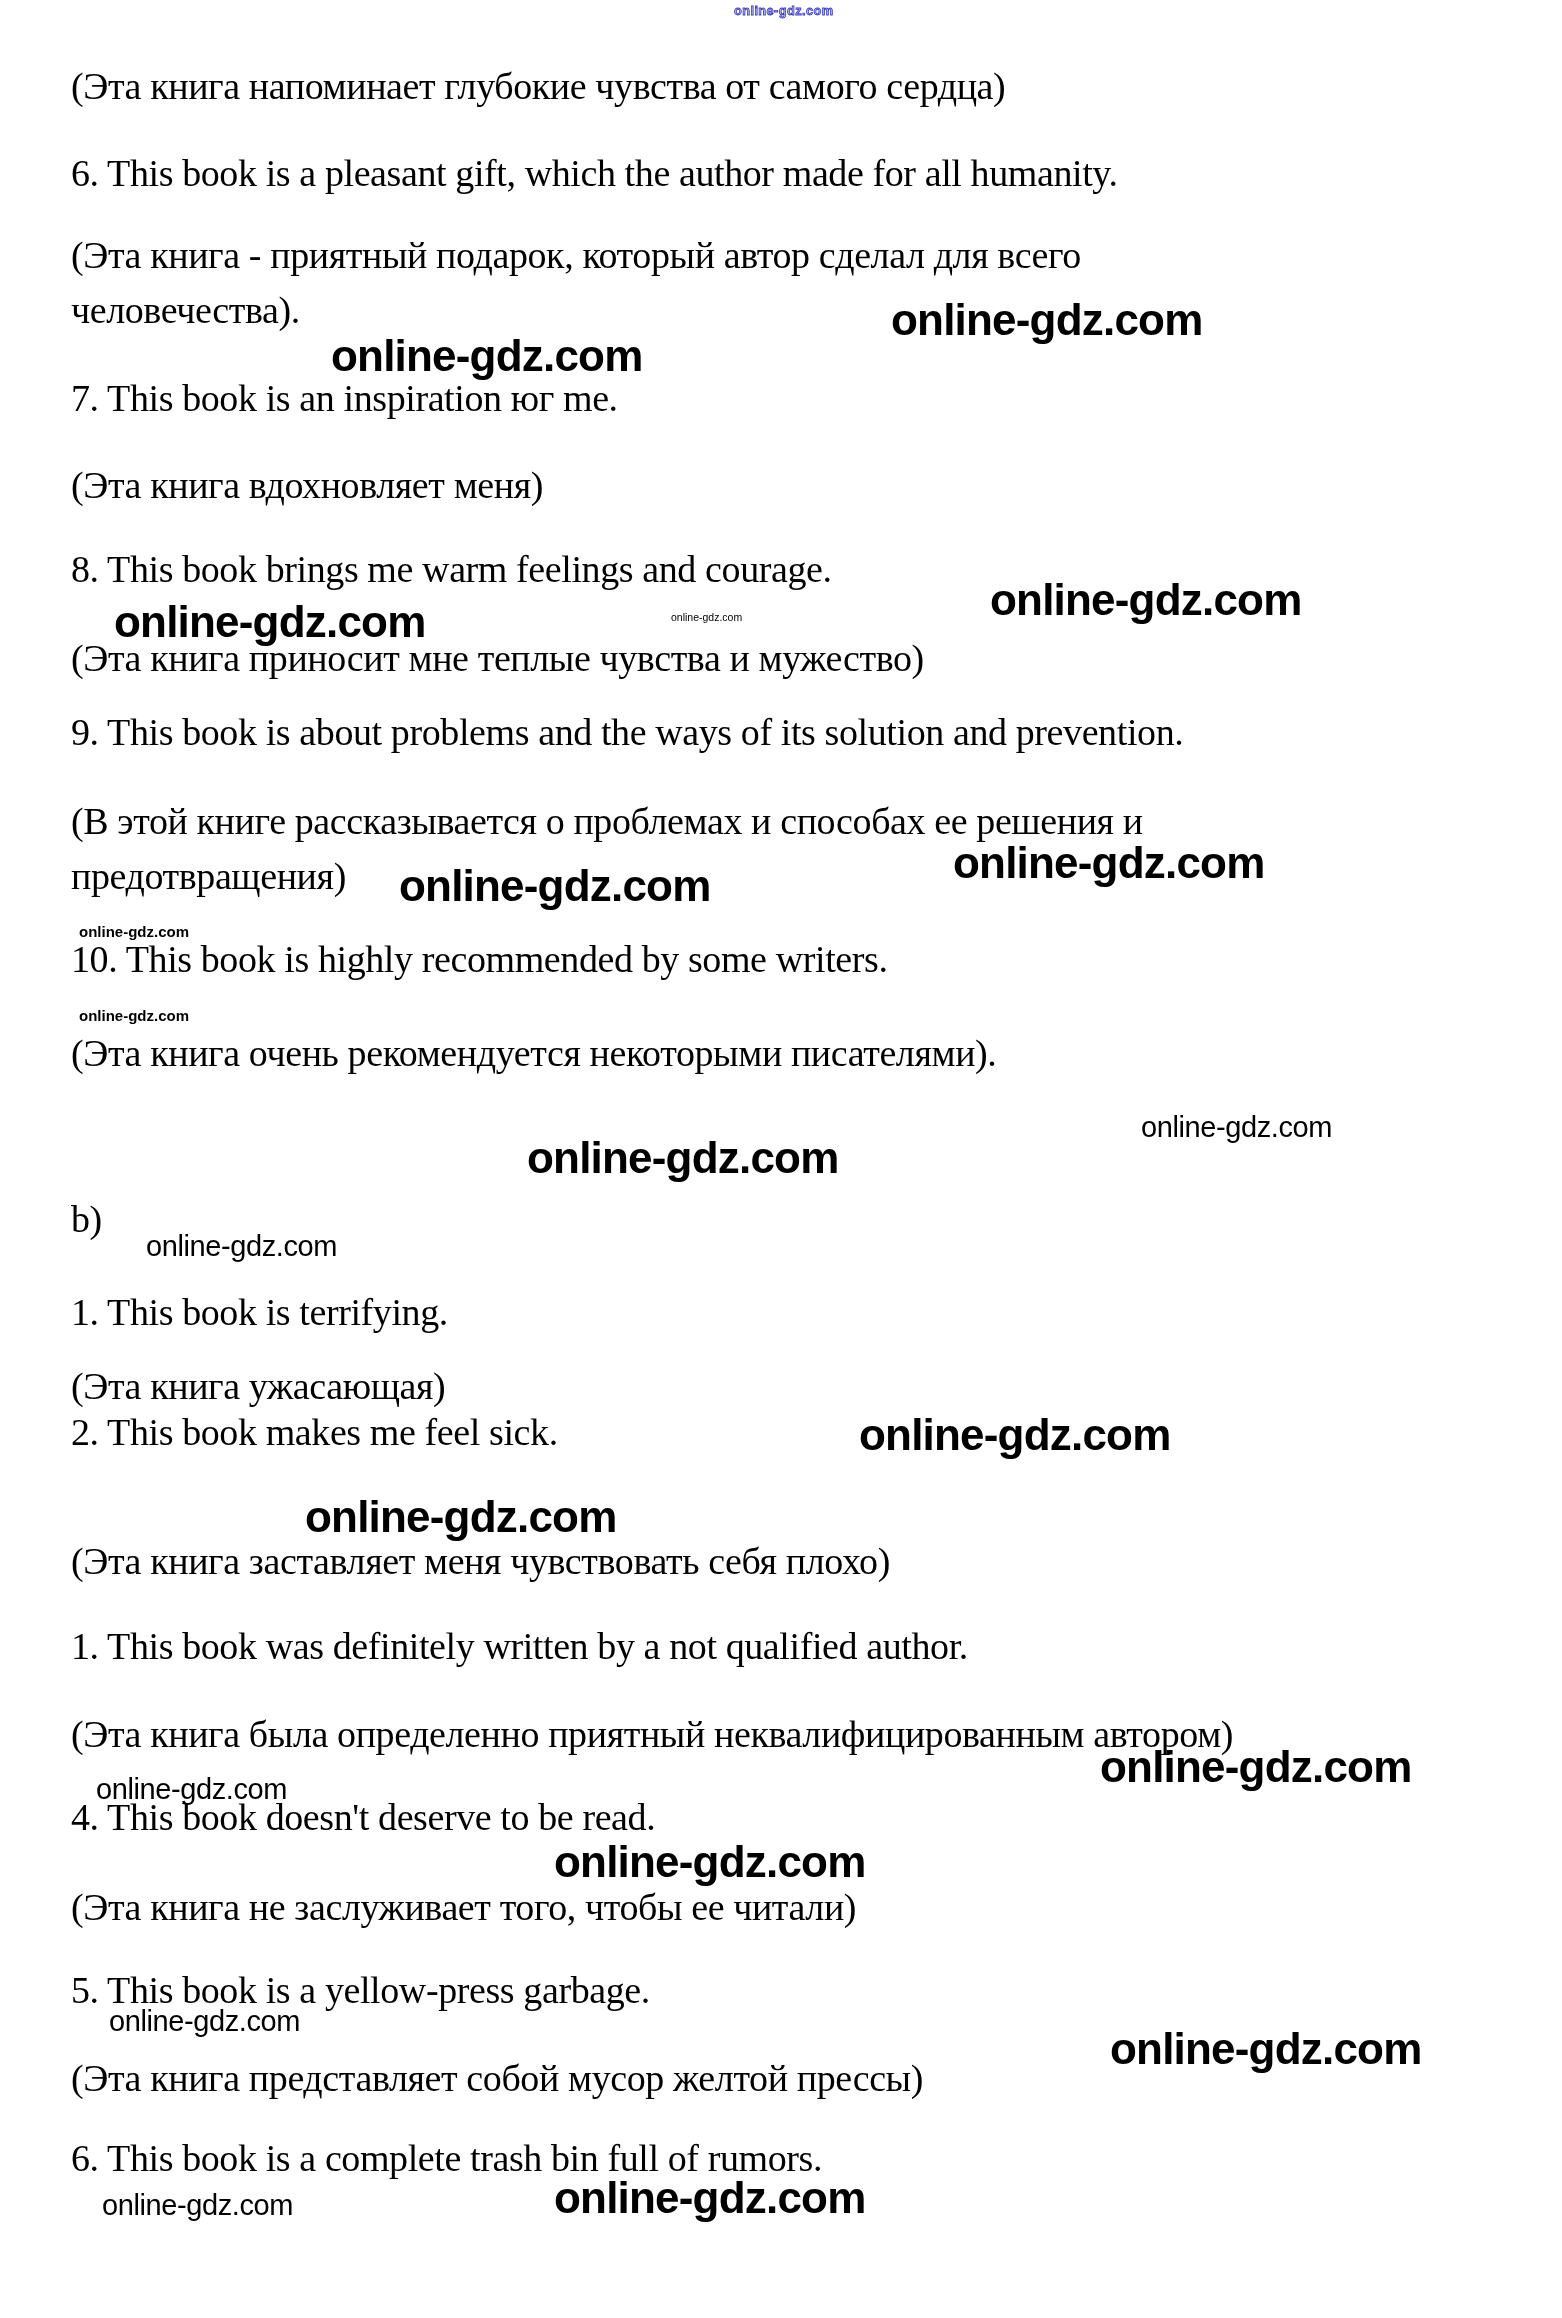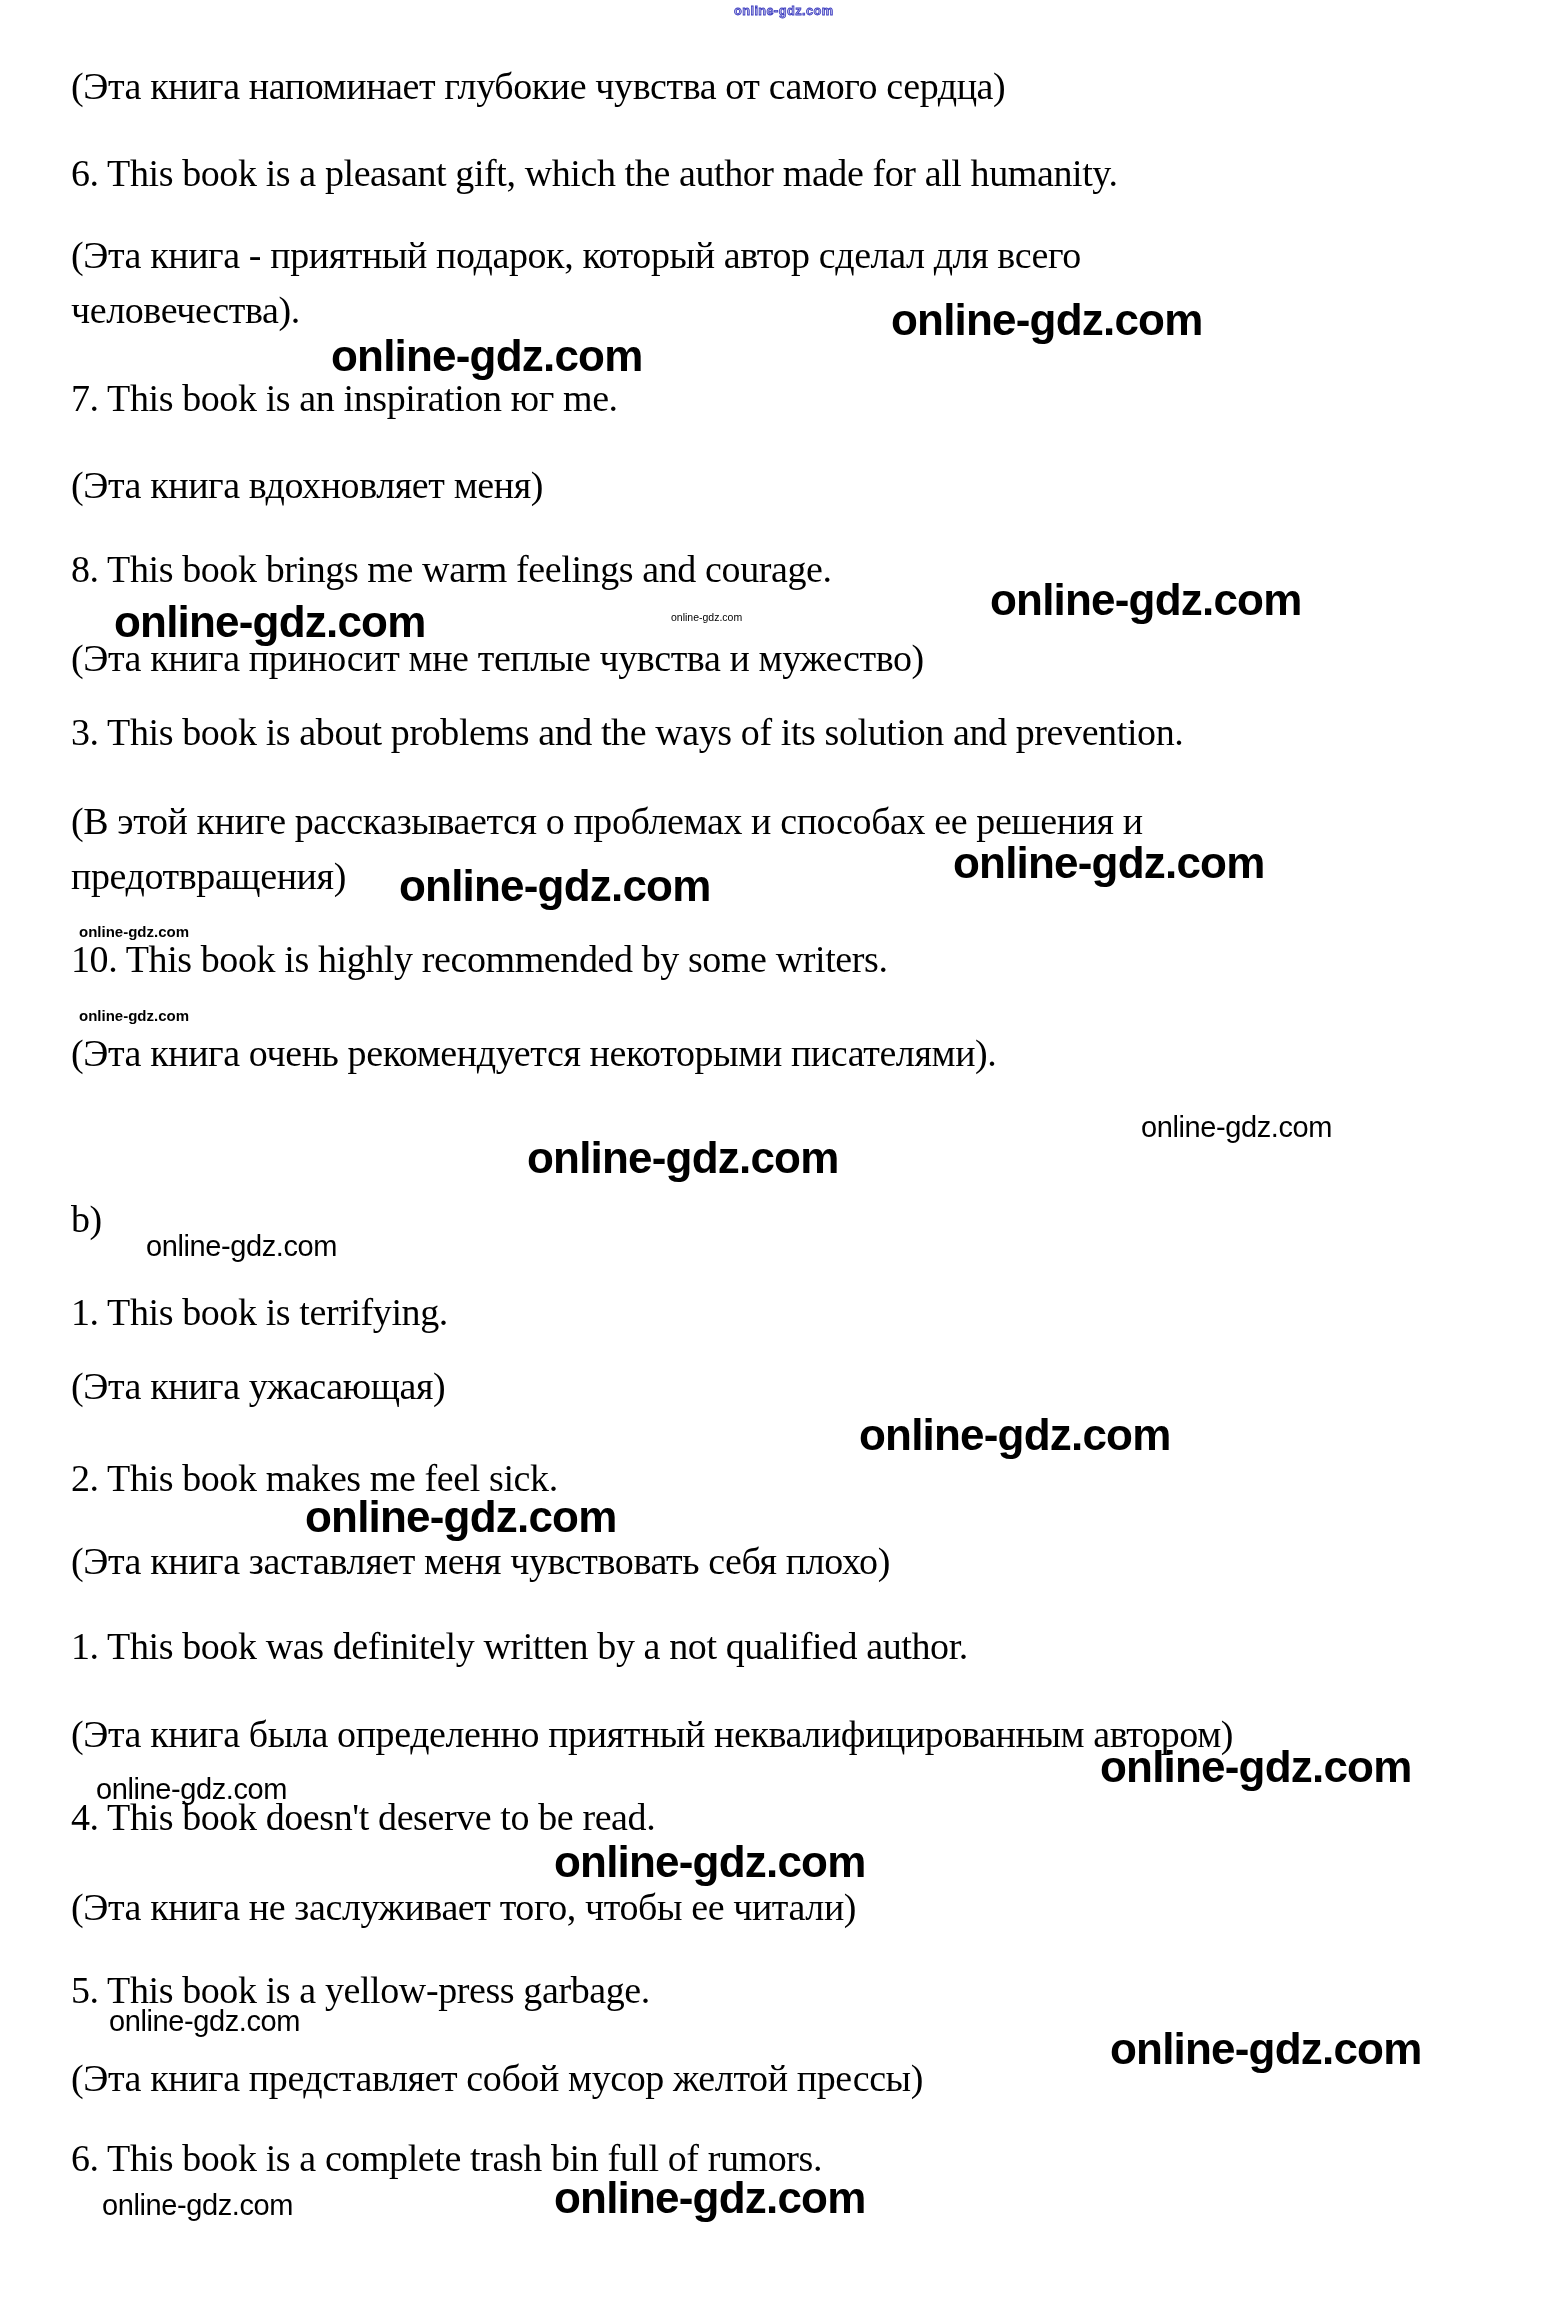--- a/index.html
+++ b/index.html
@@ -44,29 +44,29 @@
 <div class="page">
 
   <div class="ln" style="top:66px">(Эта книга напоминает глубокие чувства от самого сердца)</div>
   <div class="ln" style="top:153px">6. This book is a pleasant gift, which the author made for all humanity.</div>
   <div class="ln" style="top:235px">(Эта книга - приятный подарок, который автор сделал для всего</div>
   <div class="ln" style="top:290px">человечества).</div>
   <div class="ln" style="top:378px">7. This book is an inspiration юг me.</div>
   <div class="ln" style="top:465px">(Эта книга вдохновляет меня)</div>
   <div class="ln" style="top:549px">8. This book brings me warm feelings and courage.</div>
   <div class="ln" style="top:638px">(Эта книга приносит мне теплые чувства и мужество)</div>
-  <div class="ln" style="top:712px">3. This book is about problems and the ways of its solution and prevention.</div>
+  <div class="ln" style="top:712px">9. This book is about problems and the ways of its solution and prevention.</div>
   <div class="ln" style="top:801px">(В этой книге рассказывается о проблемах и способах ее решения и</div>
   <div class="ln" style="top:856px">предотвращения)</div>
   <div class="ln" style="top:939px">10. This book is highly recommended by some writers.</div>
   <div class="ln" style="top:1033px">(Эта книга очень рекомендуется некоторыми писателями).</div>
   <div class="ln" style="top:1199px">b)</div>
   <div class="ln" style="top:1292px">1. This book is terrifying.</div>
   <div class="ln" style="top:1366px">(Эта книга ужасающая)</div>
-  <div class="ln" style="top:1458px">2. This book makes me feel sick.</div>
+  <div class="ln" style="top:1412px">2. This book makes me feel sick.</div>
   <div class="ln" style="top:1541px">(Эта книга заставляет меня чувствовать себя плохо)</div>
   <div class="ln" style="top:1626px">1. This book was definitely written by a not qualified author.</div>
   <div class="ln" style="top:1714px">(Эта книга была определенно приятный неквалифицированным автором)</div>
   <div class="ln" style="top:1797px">4. This book doesn't deserve to be read.</div>
   <div class="ln" style="top:1887px">(Эта книга не заслуживает того, чтобы ее читали)</div>
   <div class="ln" style="top:1970px">5. This book is a yellow-press garbage.</div>
   <div class="ln" style="top:2058px">(Эта книга представляет собой мусор желтой прессы)</div>
   <div class="ln" style="top:2138px">6. This book is a complete trash bin full of rumors.</div>
 
   <span class="wm outline" style="left:734px;top:4.5px">online-gdz.com</span>

